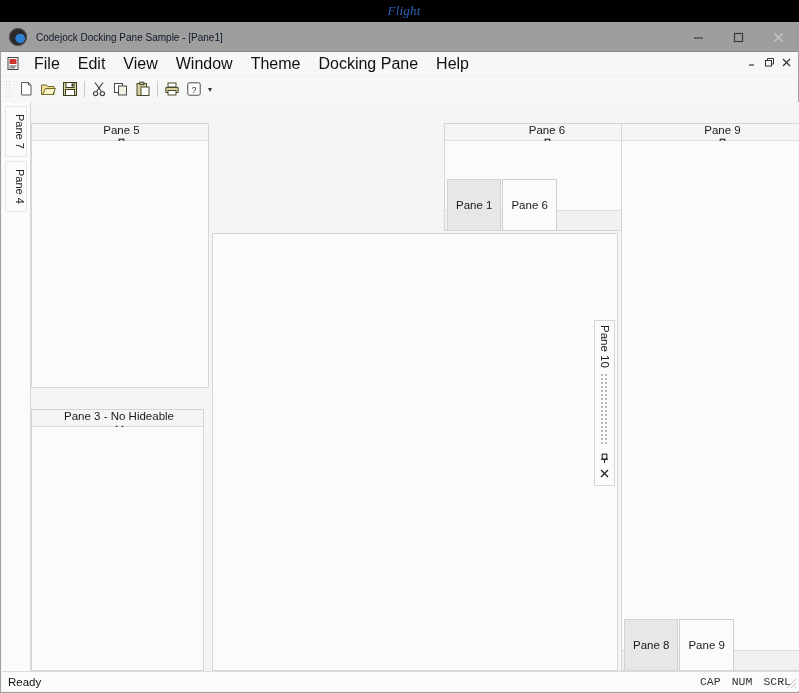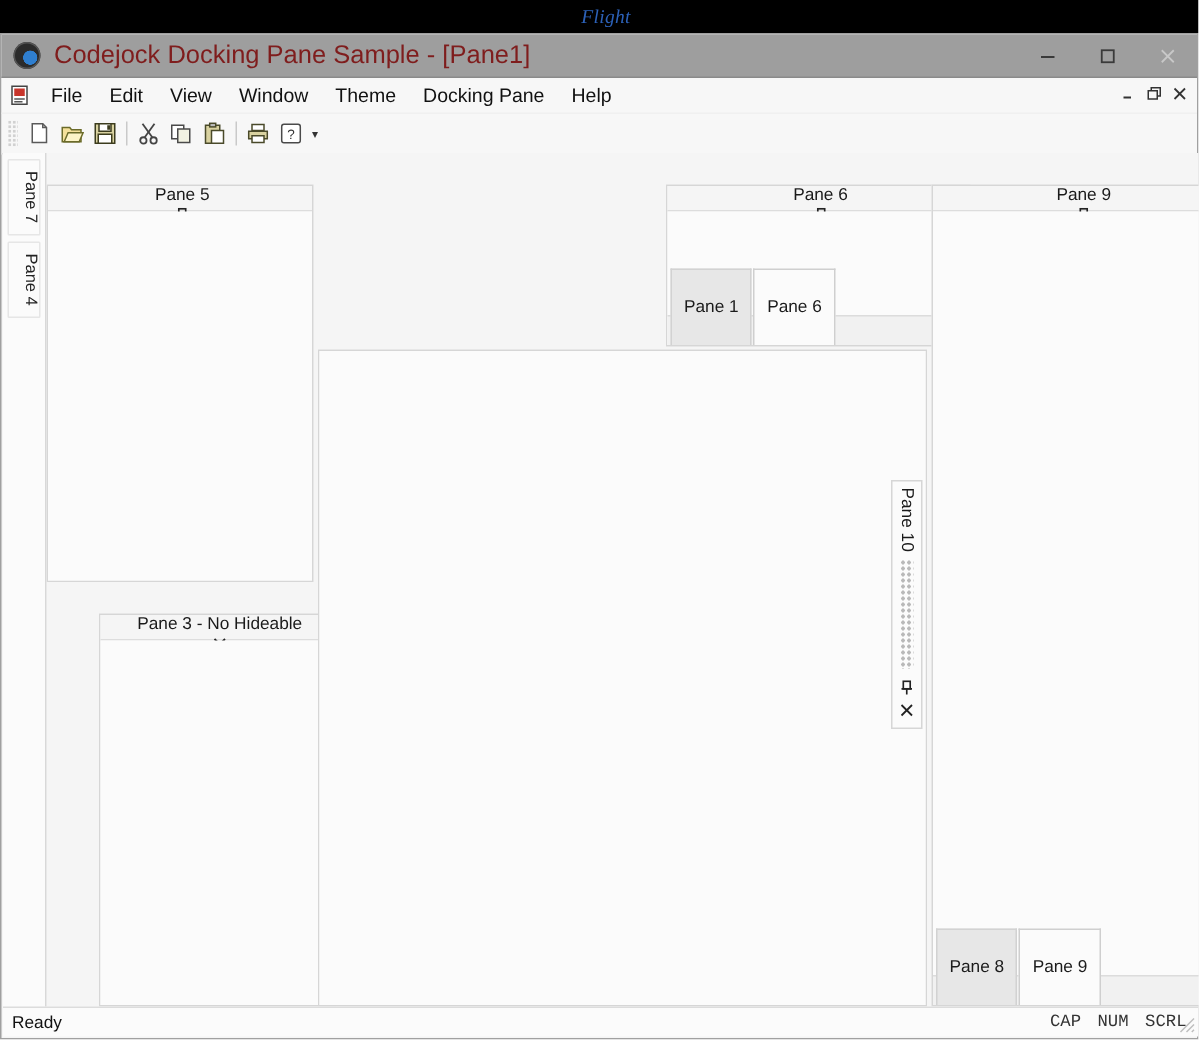--- a/index.html
+++ b/index.html
@@ -15,30 +15,30 @@
   
   .window{position:absolute;left:0;top:22px;width:799px;height:671px;background:#f5f5f5;
     border:1px solid #a0a0a0;box-sizing:border-box;}
 
   
   .titlebar{position:relative;height:28px;background:#9e9e9e;border-bottom:1px solid #8a8a8a;
     display:flex;align-items:center;}
   .app-icon{width:18px;height:18px;margin-left:8px;border-radius:50%;
     background:radial-gradient(circle at 62% 58%, #2f7fd0 0 30%, #2b2b2b 32% 100%);
     box-shadow:inset 0 0 0 1px #555;flex:0 0 auto;}
-  .title-text{margin-left:9px;font-size:17px;color:#7f1d1d;white-space:nowrap;}
+  .title-text{margin-left:9px;font-size:10px;color:#0f172a;white-space:nowrap;}
   .title-btns{position:absolute;right:0;top:0;height:28px;display:flex;align-items:center;}
   .tbtn{width:40px;height:28px;display:flex;align-items:center;justify-content:center;color:#3a3a3a;}
   .tbtn svg{display:block;}
 
   
   .menubar{position:relative;height:23px;background:#f7f7f7;display:flex;align-items:center;
     border-bottom:1px solid #f0f0f0;}
   .mdi-icon{width:15px;height:15px;margin:0 4px 0 5px;flex:0 0 auto;}
-  .menu-item{padding:3px 9px;font-size:13px;color:#111;white-space:nowrap;}
+  .menu-item{padding:3px 9px;font-size:16px;color:#111;white-space:nowrap;}
   .mdi-btns{position:absolute;right:4px;top:2px;display:flex;align-items:center;gap:2px;}
   .mdibtn{width:15px;height:16px;display:flex;align-items:center;justify-content:center;color:#333;}
 
   
   .toolbar{height:26px;background:#f7f7f7;display:flex;align-items:center;
     border-bottom:1px solid #e3e3e3;}
   .tb-grip{width:7px;height:18px;margin:0 3px 0 4px;
     background-image:radial-gradient(#cdcdcd 40%,transparent 41%);
     background-size:3px 3px;opacity:.9;}
   .tb-btn{width:22px;height:22px;display:flex;align-items:center;justify-content:center;}
@@ -245,21 +245,21 @@
           <span class="cap-btn">
             <svg width="11" height="11" viewBox="0 0 11 11">
                 <line x1="2" y1="2" x2="9" y2="9" stroke="#222" stroke-width="1.2"></line>
                 <line x1="9" y1="2" x2="2" y2="9" stroke="#222" stroke-width="1.2"></line>
               </svg>
           </span>
         </div>
         <div class="pane-body"></div>
       </div>
 
-      <div class="pane" style="left:29px;top:307px;width:158px;height:262px;margin-left:35px;">
+      <div class="pane" style="left:29px;top:307px;width:173px;height:262px;">
         <div class="pane-caption">
           <span class="pane-title">Pane 3 - No Hideable</span>
           <span class="grip"></span>
           <span class="cap-btn">
             <svg width="11" height="11" viewBox="0 0 11 11">
                 <line x1="2" y1="2" x2="9" y2="9" stroke="#222" stroke-width="1.2"></line>
                 <line x1="9" y1="2" x2="2" y2="9" stroke="#222" stroke-width="1.2"></line>
               </svg>
           </span>
         </div>

